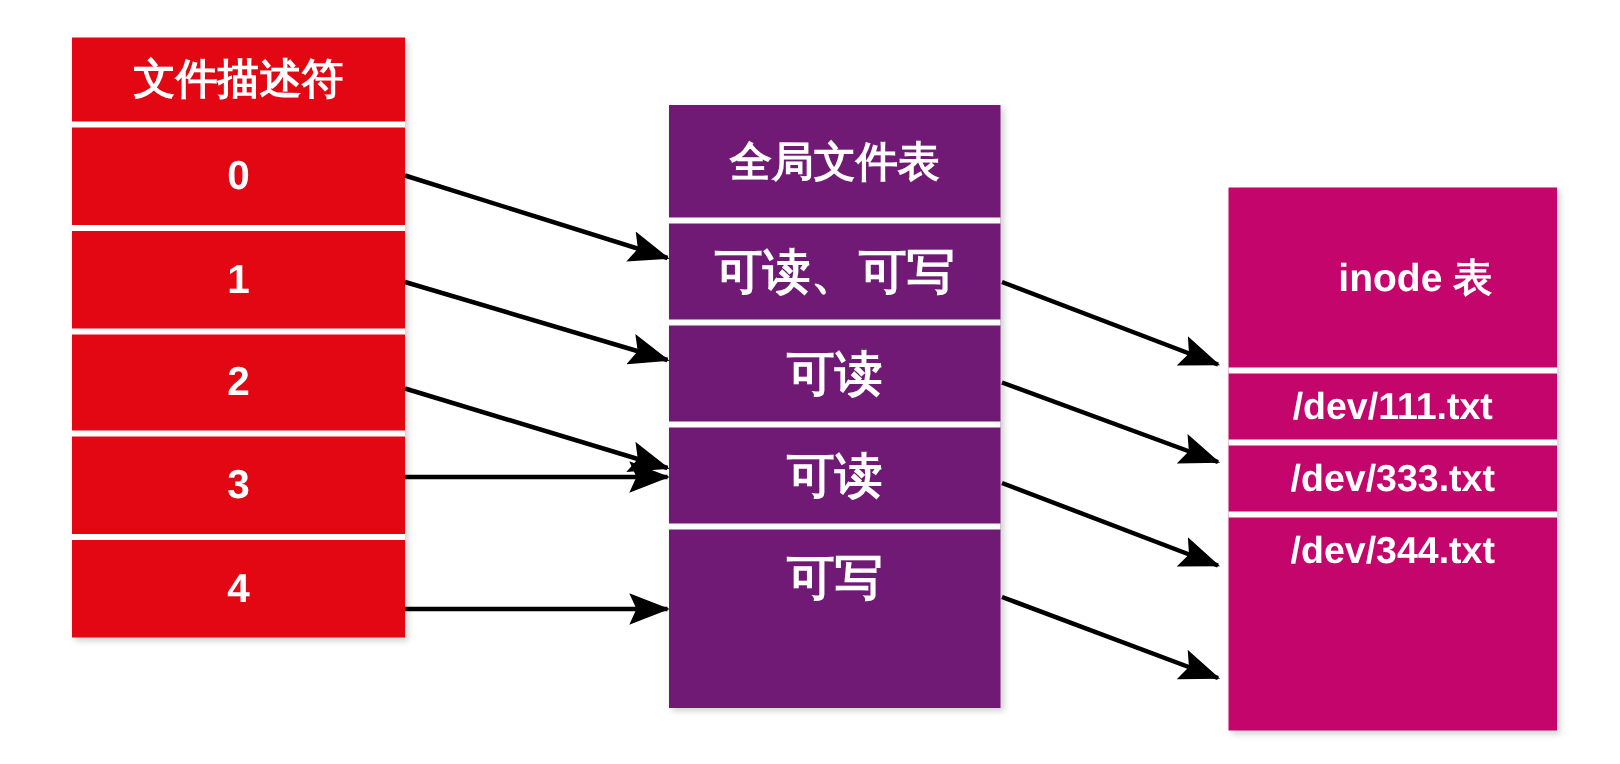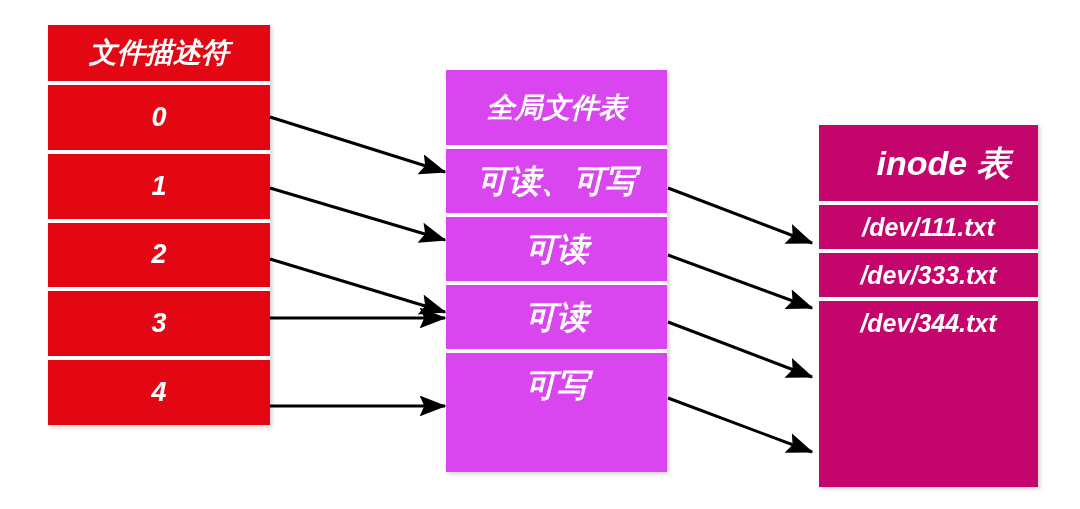--- a/index.html
+++ b/index.html
@@ -30,21 +30,20 @@
   .cell {
     box-sizing: border-box;
     display: flex;
     align-items: center;
     justify-content: center;
     color: #ffffff;
     font-weight: bold;
     line-height: 1;
     text-align: center;
     white-space: nowrap;
-    font-style: italic;
   }
   .cell.divider {
     border-top: 4px solid #ffffff;
   }
 
   
   #fd-table {
     left: 48px;
     top: 25px;
     width: 222px;
@@ -54,37 +53,37 @@
   #fd-table .cell { font-size: 27px; }
   #fd-table .hdr { height: 56px; font-size: 28px; }
   #fd-table .row { flex: 1 1 0; }
 
   
   #gft-table {
     left: 446px;
     top: 70px;
     width: 221px;
     height: 402px;
-    background: #d946ef;
+    background: #701a75;
   }
   #gft-table .cell { font-size: 32px; }
   #gft-table .hdr { height: 75px; font-size: 28px; }
   #gft-table .row { height: 68px; }
   #gft-table .filler { flex: 1 1 auto; }
 
   
   #inode-table {
     left: 819px;
     top: 125px;
     width: 219px;
     height: 362px;
     background: #C4056B;
   }
   #inode-table .cell { font-size: 25px; }
-  #inode-table .hdr { height: 76px; font-size: 34px; margin-left: 30px; }
+  #inode-table .hdr { height: 120px; font-size: 26px; margin-left: 30px; }
   #inode-table .row { height: 48px; }
   #inode-table .filler { flex: 1 1 auto; }
 
   #arrows {
     position: absolute;
     left: 0; top: 0;
     width: 1080px;
     height: 509px;
     pointer-events: none;
   }

